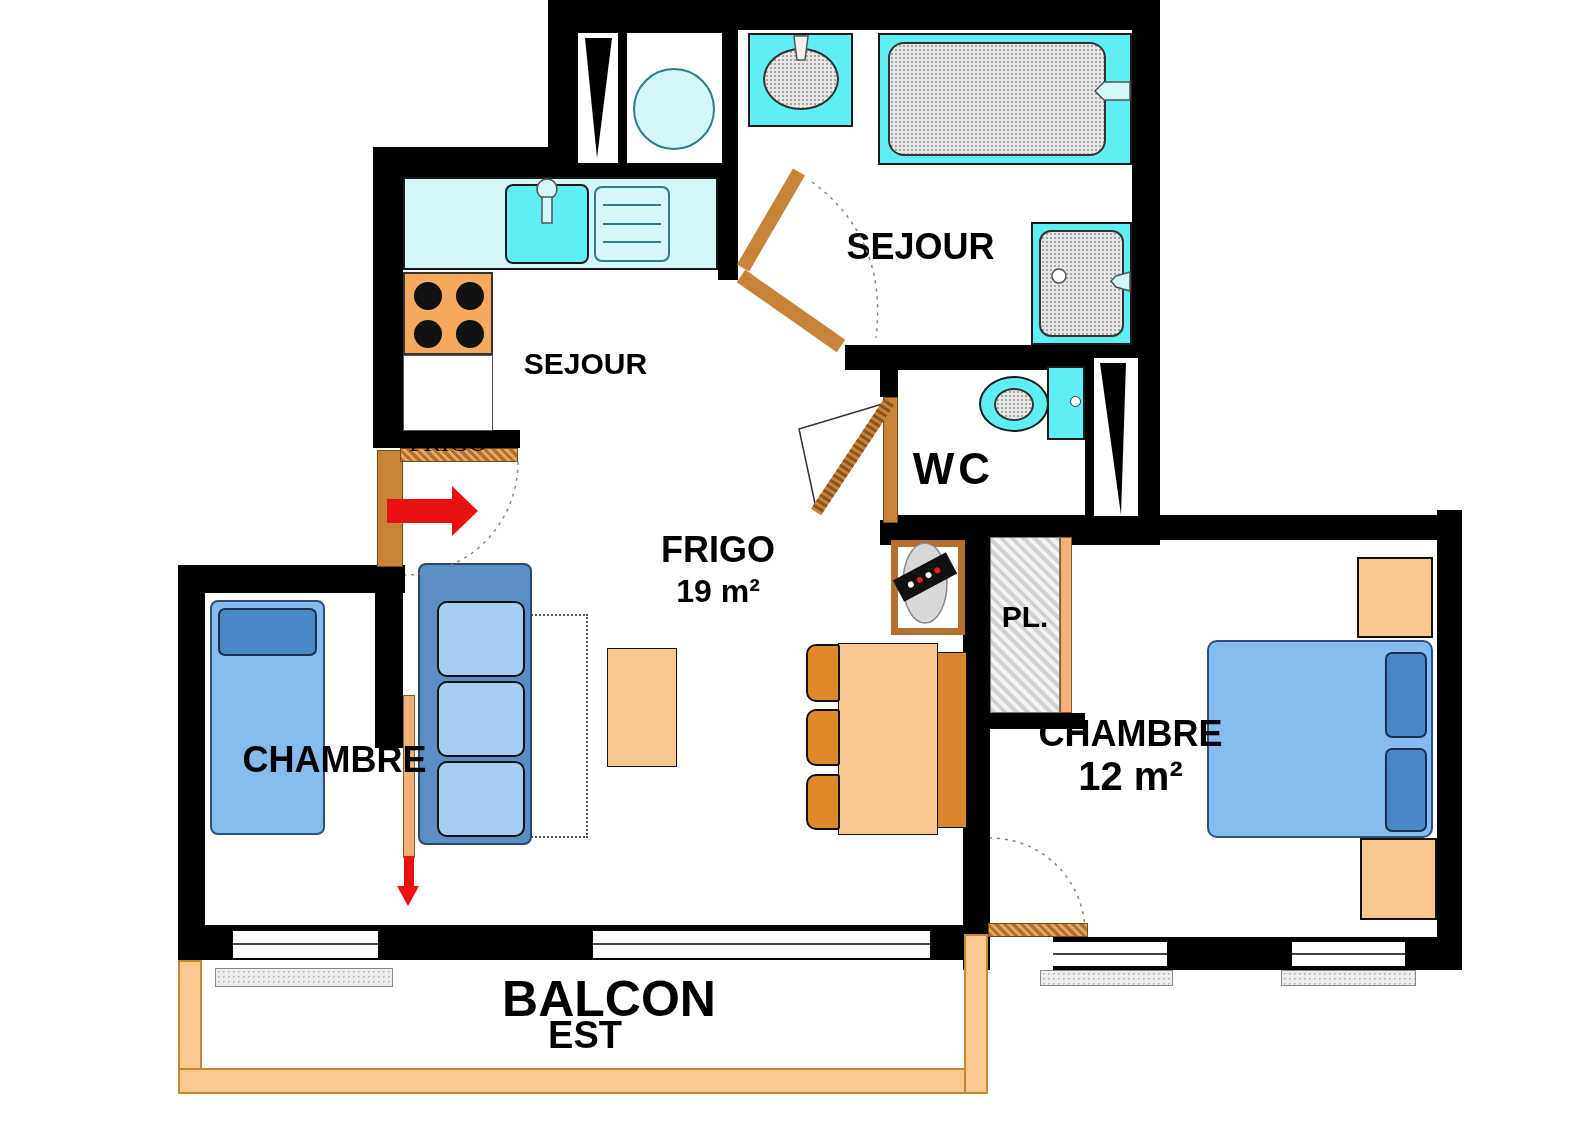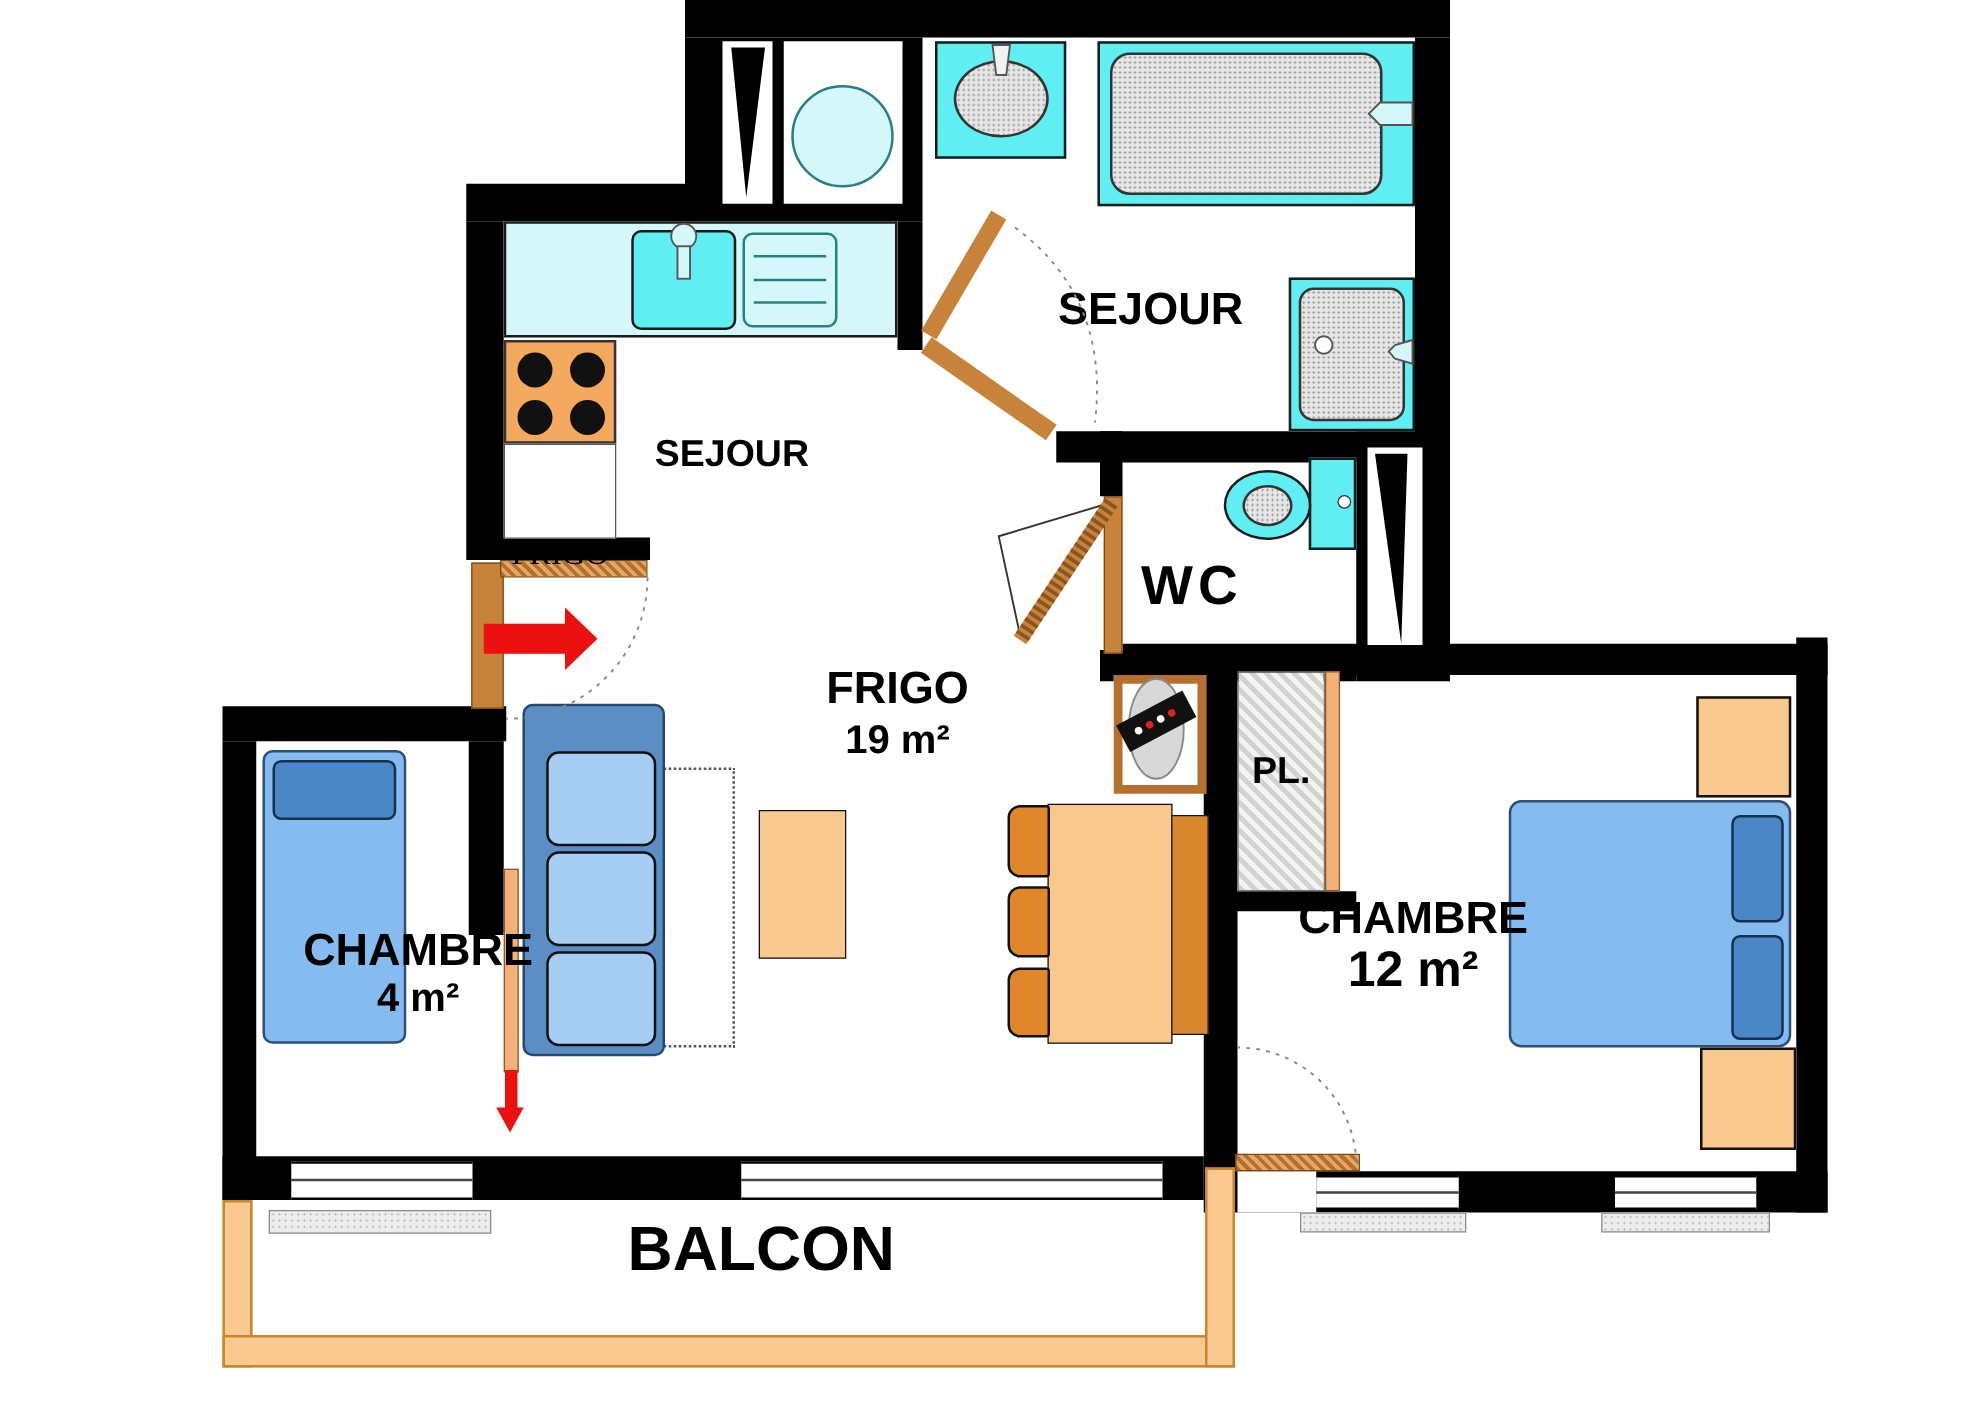--- a/index.html
+++ b/index.html
@@ -134,38 +134,38 @@
   <div class="chair z2" style="left:806px;top:644px;width:34px;height:58px;"></div>
   <div class="chair z2" style="left:806px;top:709px;width:34px;height:57px;"></div>
   <div class="chair z2" style="left:806px;top:774px;width:34px;height:56px;"></div>
   <div class="tan z3" style="left:403px;top:695px;width:12px;height:163px;"></div>
   <div class="label z5" style="left:618px;top:532px;width:200px;font-size:36px;">FRIGO</div>
   <div class="label z5" style="left:618px;top:575px;width:200px;font-size:32px;">19 m²</div>
 
   <div class="bed z2" style="left:210px;top:600px;width:115px;height:235px;"></div>
   <div class="pillow z3" style="left:218px;top:608px;width:99px;height:48px;"></div>
   <div class="label z5" style="left:222px;top:742px;width:225px;font-size:36px;">CHAMBRE</div>
-  <div class="label z5" style="left:222px;top:782px;width:225px;font-size:32px;">4 m²</div>
 
   <div class="bed z2" style="left:1207px;top:640px;width:226px;height:198px;border-radius:10px;"></div>
   <div class="pillow z3" style="left:1385px;top:652px;width:42px;height:86px;"></div>
   <div class="pillow z3" style="left:1385px;top:748px;width:42px;height:84px;"></div>
   <div class="furno z2" style="left:1357px;top:557px;width:76px;height:81px;"></div>
   <div class="furno z2" style="left:1360px;top:838px;width:77px;height:82px;"></div>
   <div class="hbr z3" style="left:988px;top:923px;width:100px;height:14px;"></div>
   <div class="label z5" style="left:1018px;top:716px;width:225px;font-size:36px;">CHAMBRE</div>
   <div class="label z5" style="left:1018px;top:756px;width:225px;font-size:40px;">12 m²</div>
 
   <div class="rail z1" style="left:178px;top:960px;width:24px;height:134px;"></div>
   <div class="rail z1" style="left:178px;top:1068px;width:810px;height:26px;"></div>
   <div class="rail z1" style="left:964px;top:934px;width:24px;height:160px;"></div>
   <div class="sill z2" style="left:215px;top:968px;width:178px;height:19px;"></div>
   <div class="sill z2" style="left:1040px;top:970px;width:133px;height:16px;"></div>
   <div class="sill z2" style="left:1281px;top:970px;width:135px;height:16px;"></div>
   <div class="label z5" style="left:454px;top:974px;width:310px;font-size:50px;">BALCON</div>
+  <div class="label z5" style="left:430px;top:1016px;width:310px;font-size:38px;">EST</div>
 
   <svg class="overlay" width="1588" height="1123" viewBox="0 0 1588 1123">
 
     <polygon points="585,38 612,38 597,158" fill="#000"></polygon>
     <polygon points="1100,363 1126,363 1121,515" fill="#000"></polygon>
 
     <g>
       <circle cx="547" cy="189" r="10" fill="#d4f8f9" stroke="#555" stroke-width="1.5"></circle>
       <rect x="542" y="197" width="10" height="26" fill="#d4f8f9" stroke="#555" stroke-width="1.5"></rect>
     </g>

